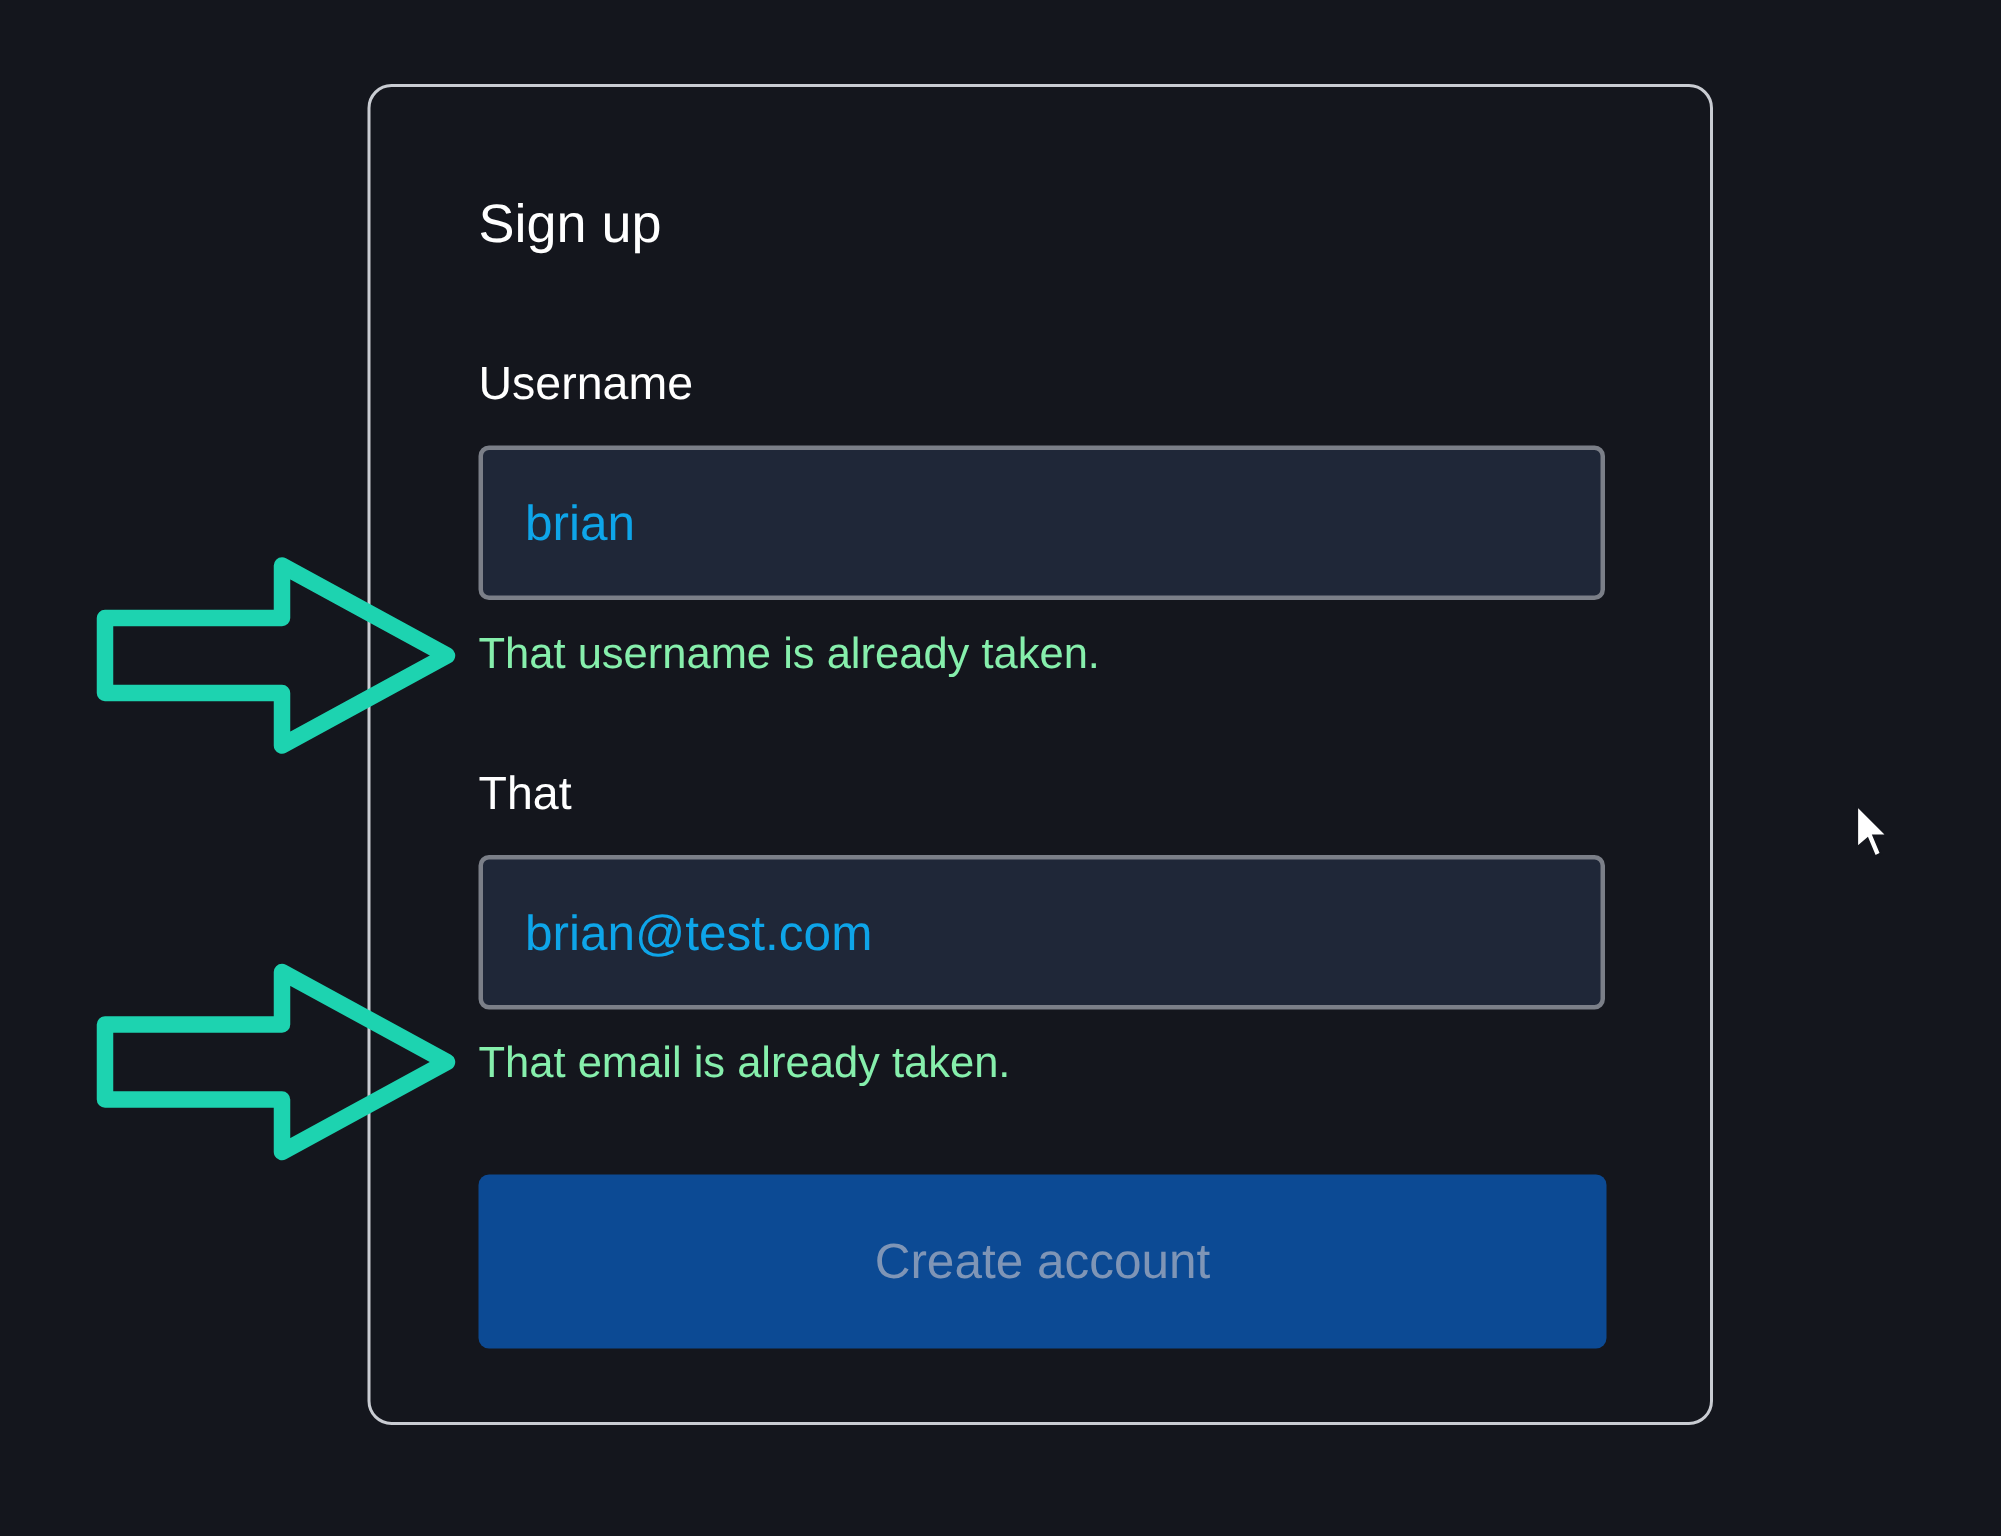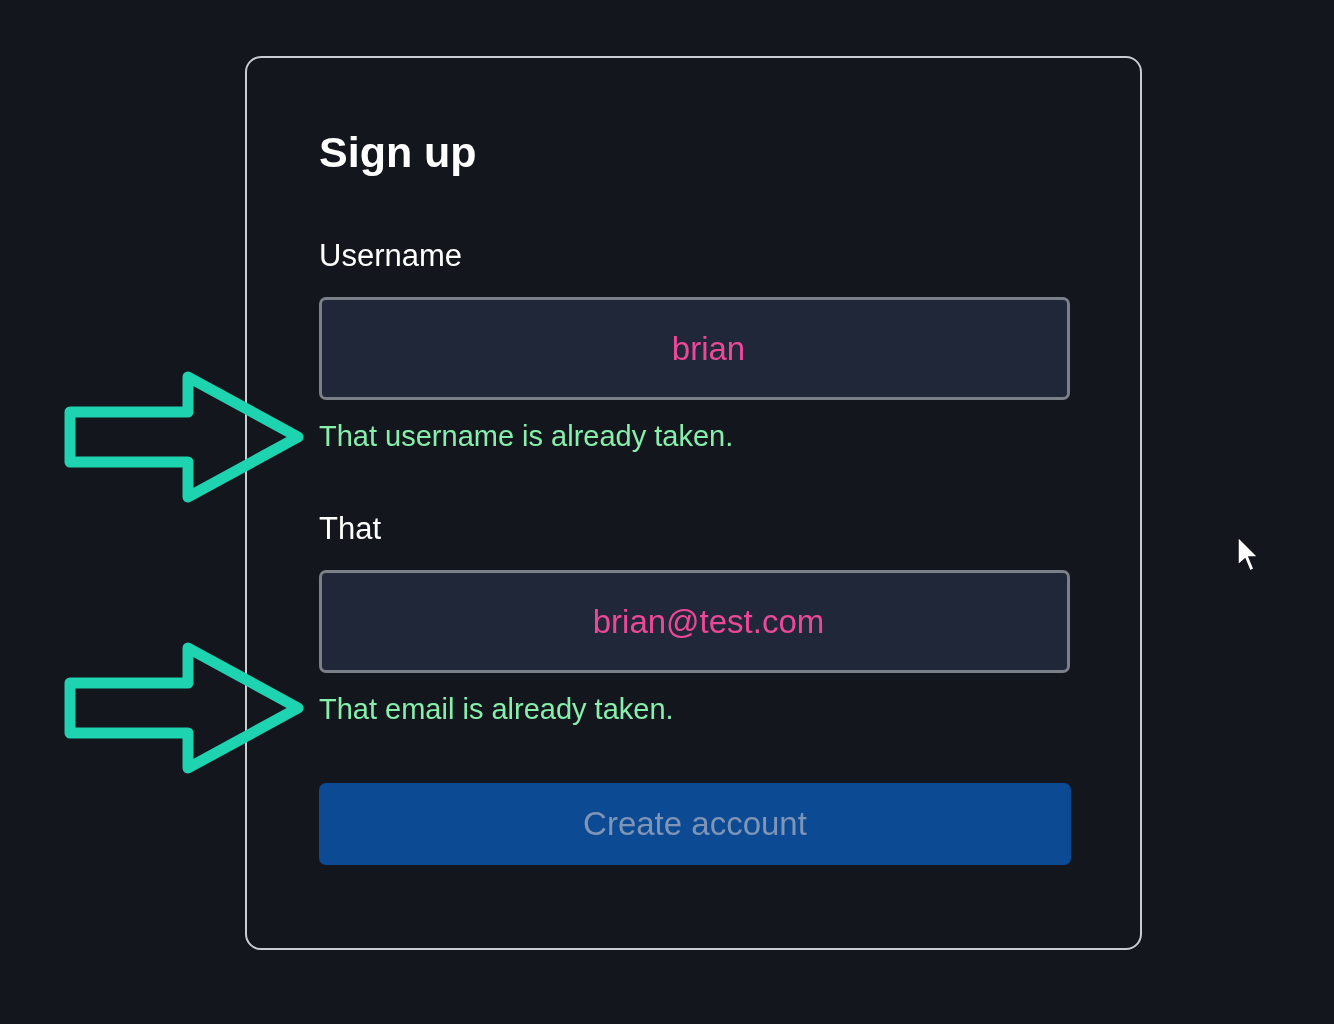--- a/index.html
+++ b/index.html
@@ -4,31 +4,31 @@
 <style>
   html, body { margin:0; padding:0; }
   body {
     width:1334px; height:1024px; background:#14161d; position:relative; overflow:hidden;
     font-family:"Liberation Sans", sans-serif; color:#fff;
   }
   .card {
     position:absolute; left:245px; top:56px; width:897px; height:894px;
     border:2px solid #c9ccd2; border-radius:16px; box-sizing:border-box; background:#14161d;
   }
-  .title { position:absolute; left:319px; top:128px; font-size:43px; font-weight:bold; margin:0; }
+  .title { position:absolute; left:319px; top:128px; font-size:36px; font-weight:normal; margin:0; }
   .label { position:absolute; left:319px; font-size:31px; }
   .input {
     position:absolute; left:319px; width:751px; height:103px; box-sizing:border-box;
     background:#1f2738; border:3px solid #7b7f88; border-radius:7px;
-    color:#ec4899; font-family:"Liberation Sans", sans-serif; font-size:33px;
-    padding:0 0 0 28px; outline:none;text-align:center;
+    color:#0ea5e9; font-family:"Liberation Sans", sans-serif; font-size:33px;
+    padding:0 0 0 28px; outline:none;
   }
   .error { position:absolute; left:319px; font-size:29px; color:#86efac; }
   .btn {
-    position:absolute; left:319px; top:783px; width:752px; height:82px;
+    position:absolute; left:319px; top:783px; width:752px; height:116px;
     background:#0c4a94; border:none; border-radius:7px;
     color:#7f95b6; font-family:"Liberation Sans", sans-serif; font-size:33px;
     cursor:default;
   }
   .arrow { position:absolute; left:58px; width:252px; height:144px; }
   .cursor { position:absolute; left:1236px; top:535px; }
 </style>
 </head>
 <body>
 

